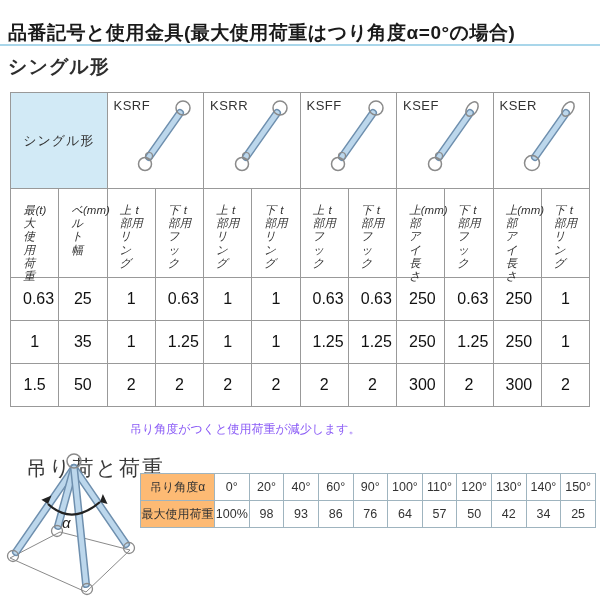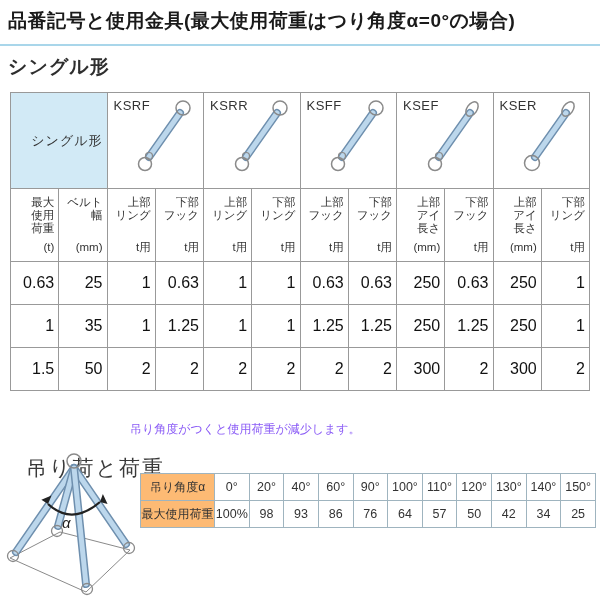--- a/index.html
+++ b/index.html
@@ -1,31 +1,31 @@
 <!DOCTYPE html>
 <html><head>
 <meta charset="utf-8">
 <style>
   * { margin: 0; padding: 0; box-sizing: border-box; }
   html,body { background:#fff; }
   body { font-family: "Liberation Sans", "DejaVu Sans", sans-serif; color:#222; }
   .page { position: relative; width: 600px; height: 600px; background: #fff; overflow: hidden; }
 
-  .title { position:absolute; left:8px; top:8px; font-size:19px; font-weight:bold; color:#1a1a1a; letter-spacing:0.5px; }
+  .title { position:absolute; left:8px; top:20px; font-size:19px; font-weight:bold; color:#1a1a1a; letter-spacing:0.5px; }
   .title-rule { position:absolute; left:0; top:44px; width:600px; height:2px; background:#a9d6ea; }
   .subtitle { position:absolute; left:8px; top:54px; font-size:19px; font-weight:bold; color:#2e2e2e; letter-spacing:1px; }
 
   table.main { position:absolute; left:10px; top:92px; width:580px; border-collapse:collapse; table-layout:fixed; }
-  table.main td { border:1px solid #999; text-align:right; vertical-align:middle; padding:4px;margin-top:8px; }
+  table.main td { border:1px solid #999; text-align:center; vertical-align:middle; padding:12px;margin-top:8px; }
   td.corner { background:#d2eaf6; font-size:13px; color:#333; letter-spacing:1px; }
   td.product-cell { position:relative; height:96px; }
   .product-label { position:absolute; left:6px; top:5px; font-size:13px; color:#333; letter-spacing:0.5px; }
   .sling-svg { position:absolute; right:8px; top:4px; }
   td.hdr { height:70px; font-size:11.5px; line-height:1.15; color:#333; }
-  .hdr-inner { display:flex; flex-direction:column; justify-content:space-between; height:64px; padding:3px 0; }
+  .hdr-inner { display:flex; flex-direction:row; justify-content:space-between; height:64px; padding:3px 0;font-style:italic; }
   .hdr-top { white-space:pre-line; }
   .hdr-bottom { }
   td.val { height:43px; font-size:16px; color:#111; }
 
   .sec-heading { position:absolute; left:26px; top:422px; font-size:21px; color:#3a3a3a; letter-spacing:2px;margin-top:32px; }
   .sec-desc { position:absolute; left:130px; top:419px; font-size:12px; line-height:20px; color:#8b5cf6;text-align:right; }
 
   .pyr-svg { position:absolute; left:2px; top:452px; }
 
   table.angle { position:absolute; left:140px; top:473px; width:456px; border-collapse:collapse; table-layout:fixed; }

